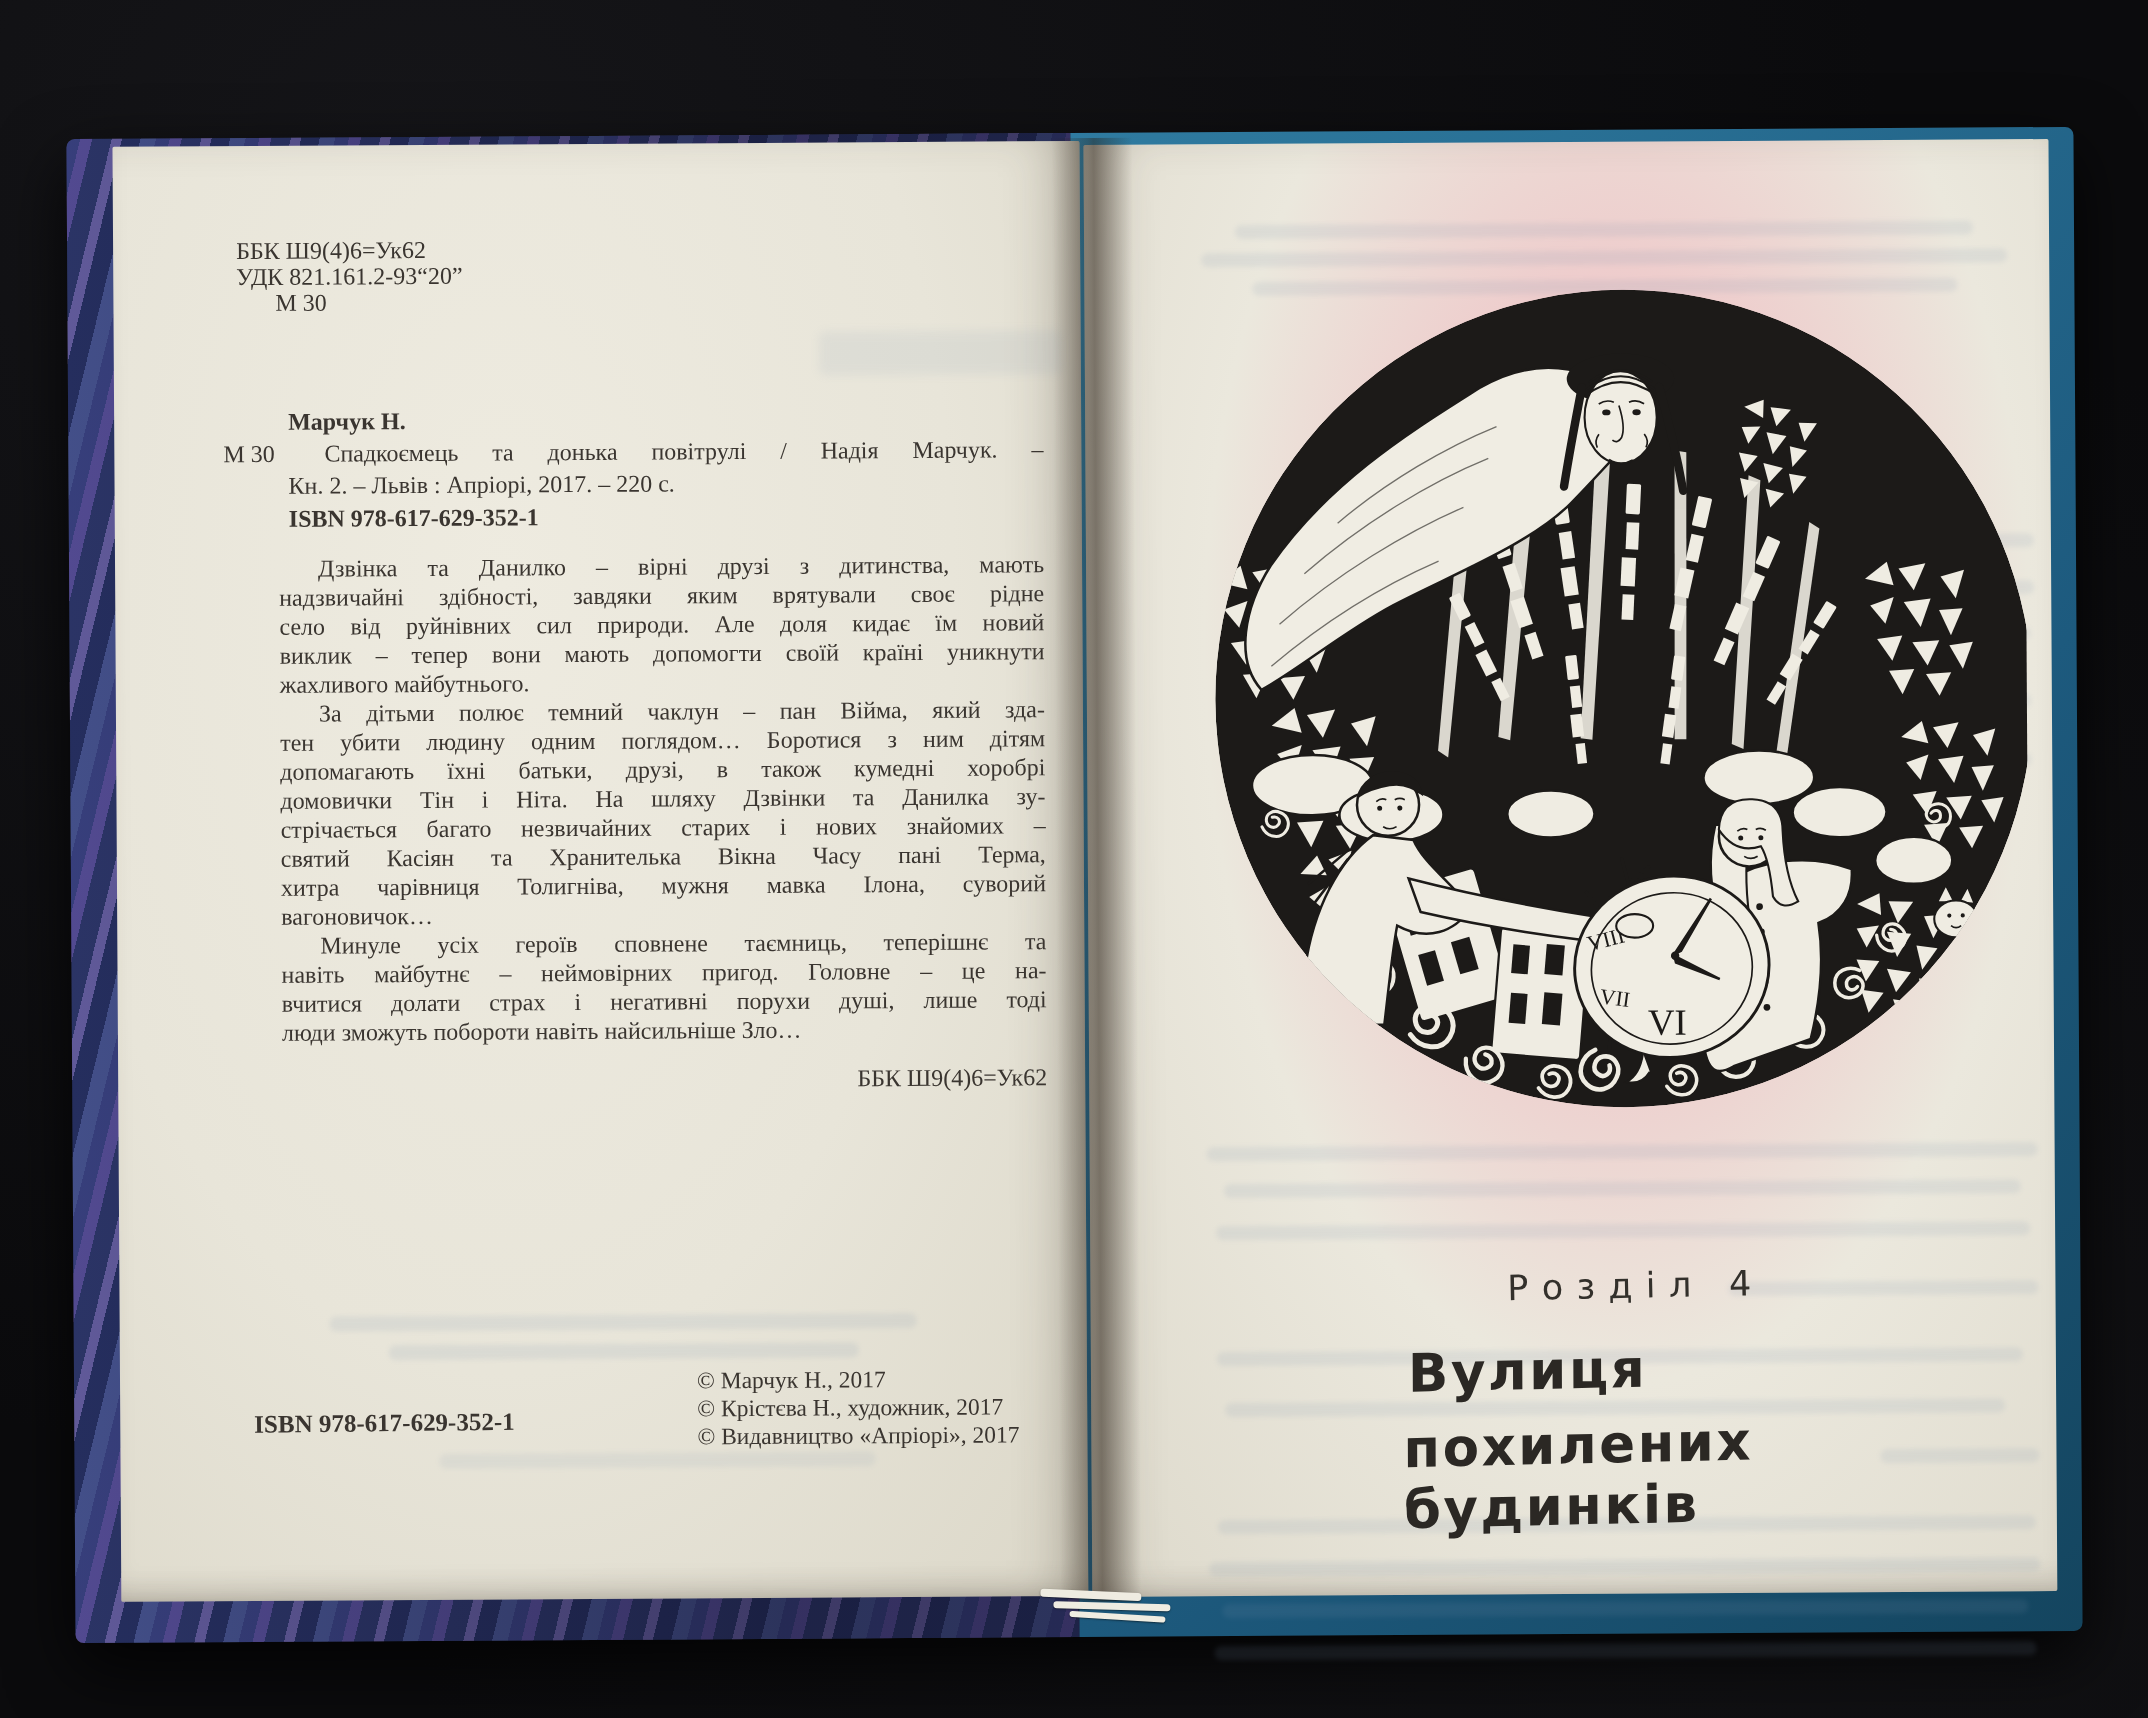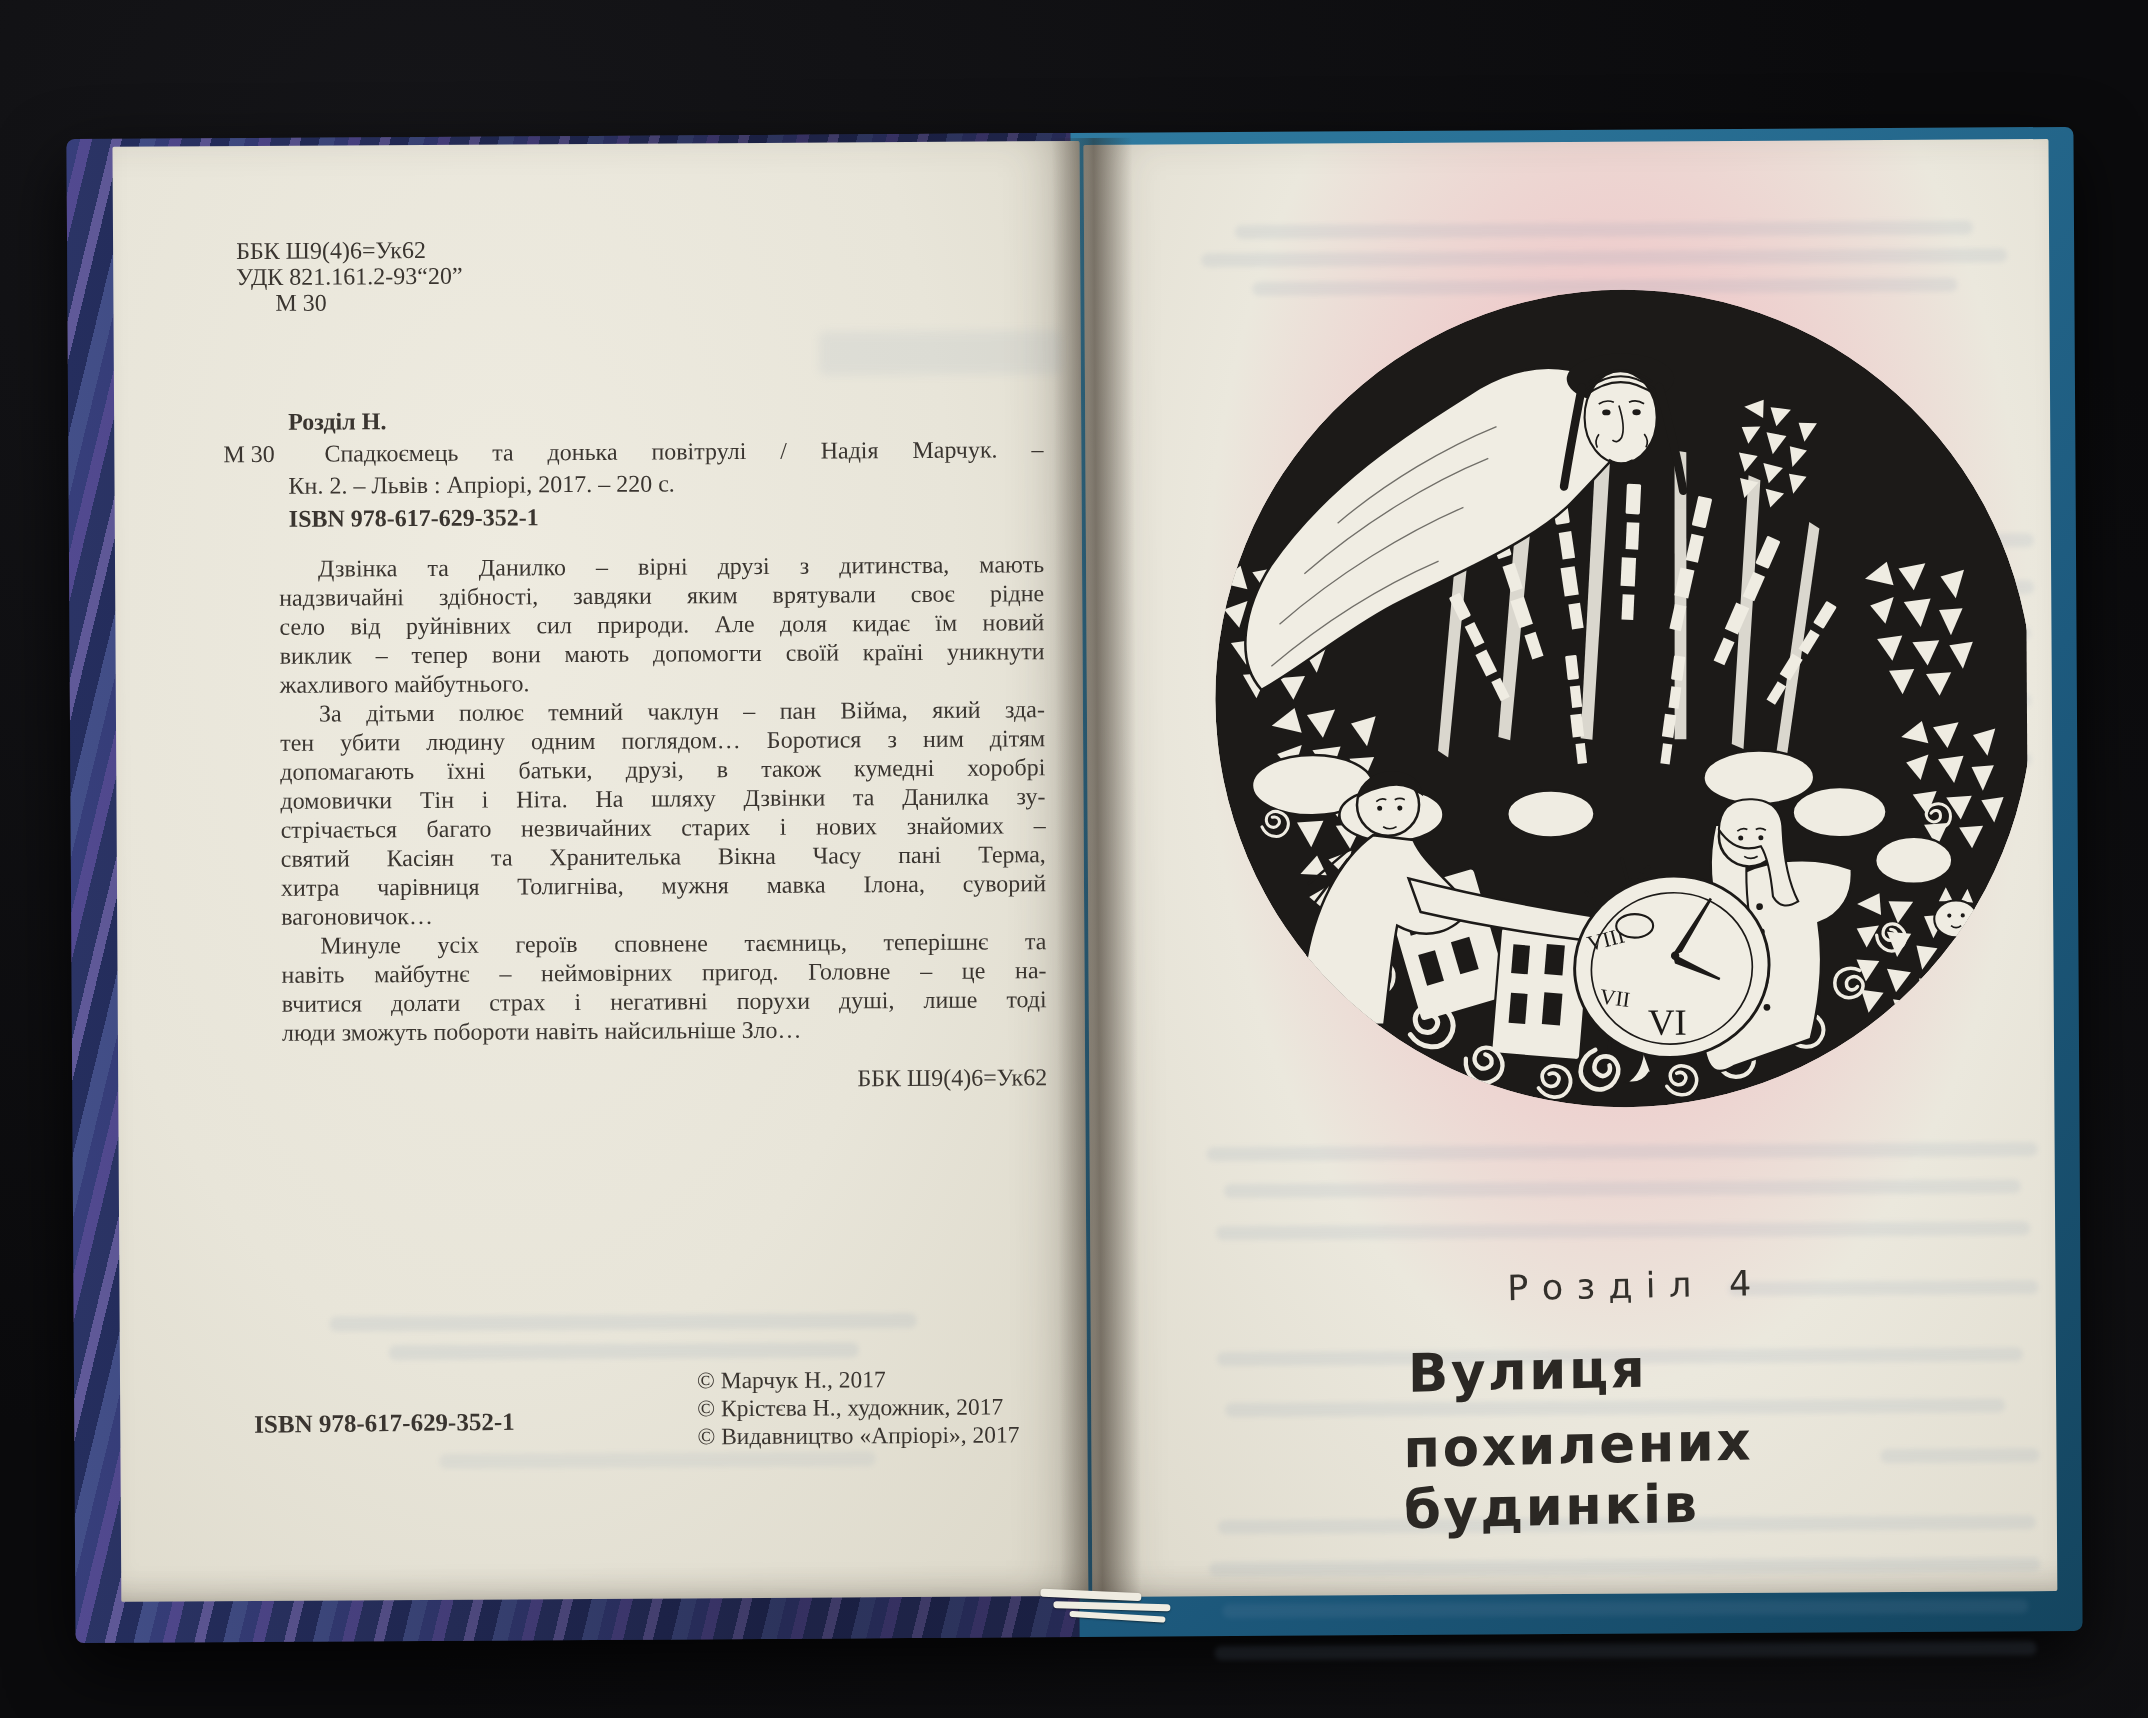--- a/index.html
+++ b/index.html
@@ -86,21 +86,21 @@
     <div class="ghost" style="left:210px;top:1171px;width:587px"></div>
     <div class="ghost" style="left:269px;top:1200px;width:470px"></div>
     <div class="ghost" style="left:319px;top:1309px;width:436px;opacity:.1"></div>
 
     <div class="lp codes">
       <div>ББК Ш9(4)6=Ук62</div>
       <div>УДК 821.161.2-93“20”</div>
       <div class="ind">М 30</div>
     </div>
 
-    <div class="lp cit-author">Розділ Н.</div>
+    <div class="lp cit-author">Марчук Н.</div>
     <div class="lp cit-code">М 30</div>
     <div class="lp cit-l1">Спадкоємець та донька повітрулі / Надія Марчук. –</div>
     <div class="lp cit-l2">Кн. 2. – Львів : Апріорі, 2017. – 220 с.</div>
     <div class="lp cit-isbn">ISBN 978-617-629-352-1</div>
 
     <div class="lp annot">
       <div class="ln ind">Дзвінка та Данилко – вірні друзі з дитинства, мають</div>
       <div class="ln">надзвичайні здібності, завдяки яким врятували своє рідне</div>
       <div class="ln">село від руйнівних сил природи. Але доля кидає їм новий</div>
       <div class="ln">виклик – тепер вони мають допомогти своїй країні уникнути</div>

